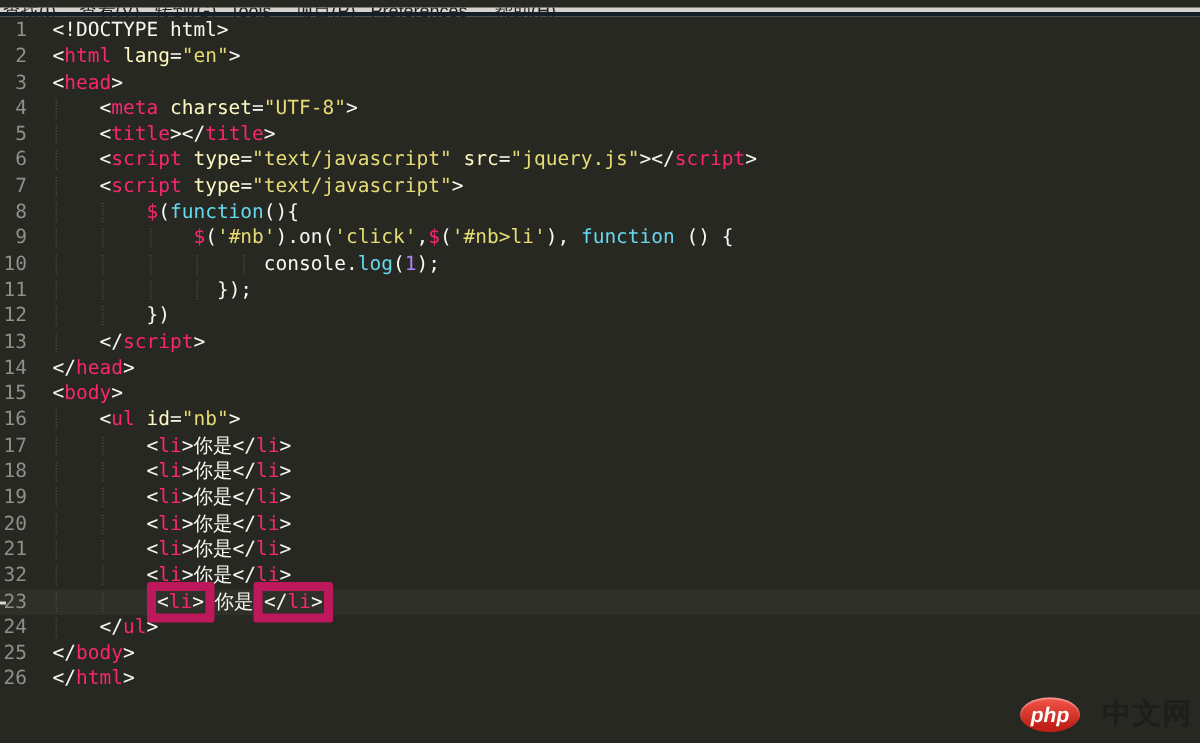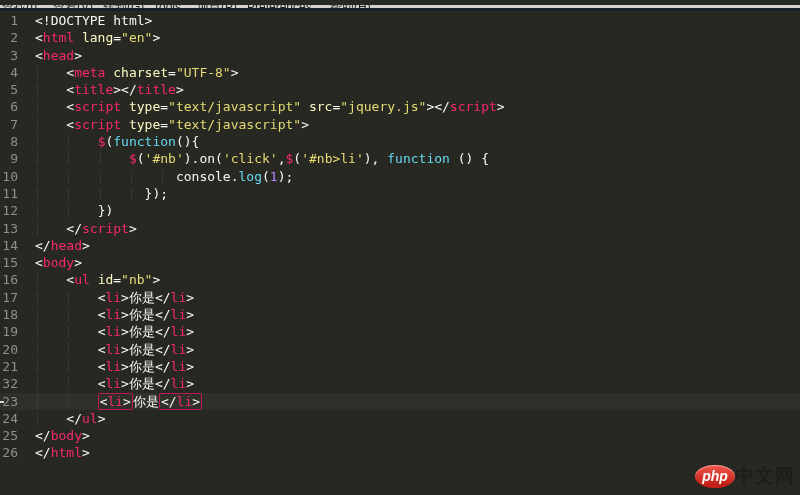--- a/index.html
+++ b/index.html
@@ -25,26 +25,26 @@
   .tk-p { color:#f8f8f2; }
   .tk-t { color:#f92672; }
   .tk-a { color:#fef9c3; }
   .tk-s { color:#e6db74; }
   .tk-k { color:#66d9ef; }
   .tk-f { color:#66d9ef; }
   .tk-n { color:#ae81ff; }
   .g { position:relative; }
   .g::before { content:""; position:absolute; left:2px; top:1px; bottom:1px;
                border-left:1px dotted #45463d; }
-  .tbox { border:1px solid #be185d; border-radius:2px; padding:0 1px;margin-top:38px; }
+  .tbox { border:6px solid #be185d; border-radius:2px; padding:0 1px;margin-top:38px; }
   .caret-dash { position:absolute; left:0; top:8px; width:4px; height:2px; background:#d8d8d2; }
 
   
   .watermark { position:absolute; right:5px; bottom:6px; display:flex;
-               align-items:center; gap:0; }
+               align-items:center; gap:15px; }
   .php-badge { width:40px; height:23px; border-radius:50%;
                background:linear-gradient(180deg,#f4564a 0%,#c02017 85%);
                color:#fff; font-weight:bold; font-style:italic; font-size:14px;
                display:flex; align-items:center; justify-content:center;
                font-family:"Liberation Sans", sans-serif;
                box-shadow:inset 0 1px 1px rgba(255,255,255,.45); }
   .wm-text { font-family:"DejaVu Sans", sans-serif; font-size:19px; font-weight:bold;
              color:#1d1d1a; letter-spacing:1px; }
 </style>
 </head>

